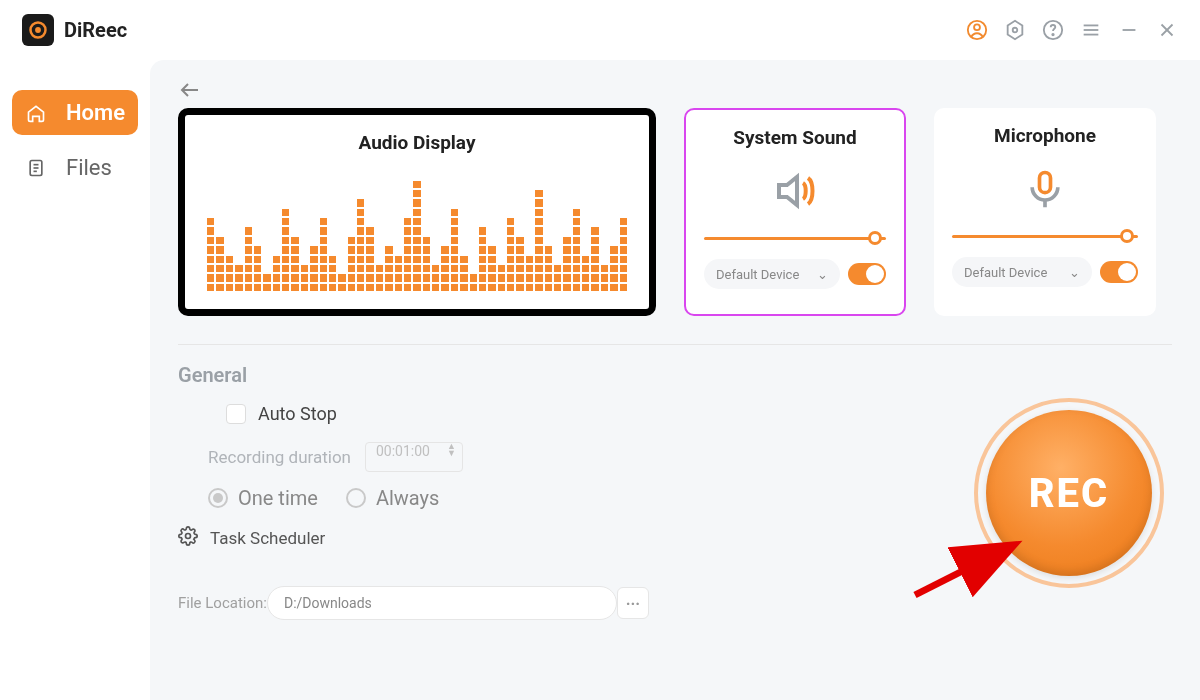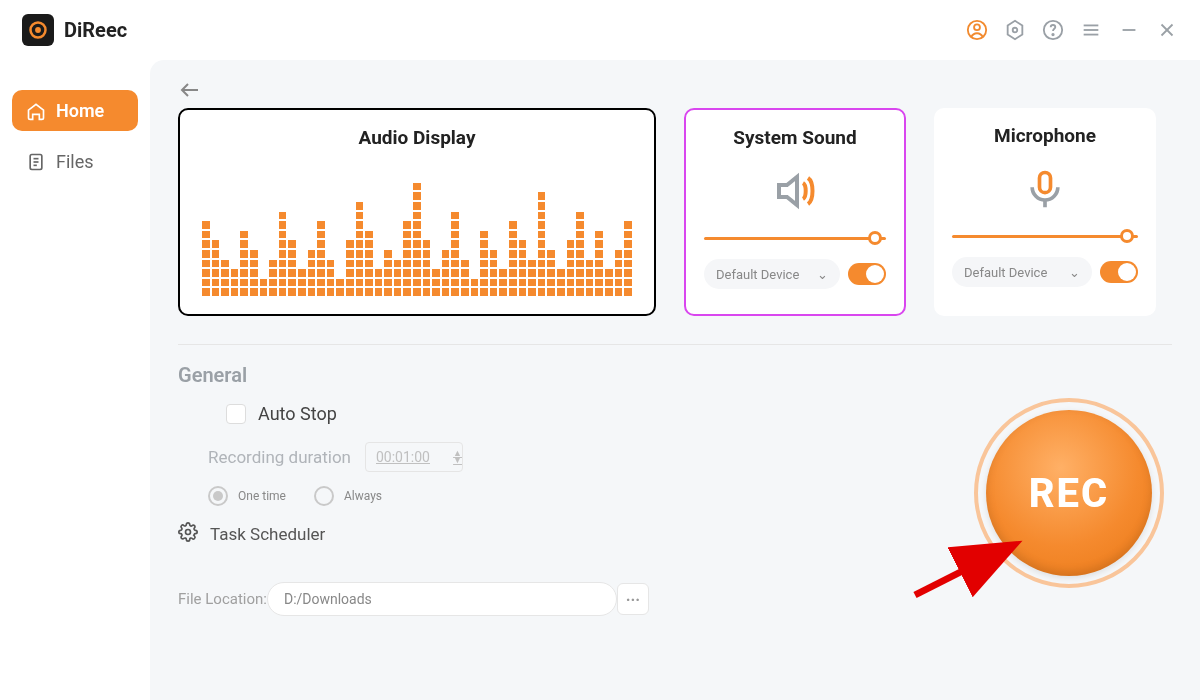--- a/index.html
+++ b/index.html
@@ -13,34 +13,34 @@
   .brand-name { font-weight: 700; font-size: 20px; color: #222; }
   .header-spacer { flex: 1; }
   .titlebar-icons { display: flex; align-items: center; gap: 16px; }
   .tb-icon { width: 22px; height: 22px; display: flex; align-items: center; justify-content: center; color: #9aa0a6; cursor: pointer; }
   .tb-icon svg { width: 22px; height: 22px; }
   .tb-icon.user { color: #f28a2e; }
 
   
   .body { flex: 1; display: flex; min-height: 0; }
   .sidebar { width: 150px; padding: 30px 12px 0 12px; display: flex; flex-direction: column; gap: 10px; }
-  .nav-item { display: flex; align-items: center; gap: 10px; padding: 10px 14px; border-radius: 10px; cursor: pointer; font-size: 18px; color: #666; }
+  .nav-item { display: flex; align-items: center; gap: 20px; padding: 10px 14px; border-radius: 10px; cursor: pointer; font-size: 22px; color: #666; }
   .nav-item.active { background: #f58a2e; color: #fff; font-weight: 600; }
   .nav-icon { width: 20px; height: 20px; display:flex; align-items:center; justify-content:center; }
 
   .main { flex: 1; background: #f5f7f9; border-top-left-radius: 14px; padding: 18px 28px 20px 28px; position: relative; overflow: hidden; }
 
   .back { width: 24px; height: 24px; color: #888; cursor: pointer; margin-bottom: 6px; }
 
   
   .cards { display: flex; gap: 28px; align-items: stretch; }
   .card { background: #fff; border-radius: 10px; padding: 16px 18px 18px 18px; }
   .card-title { font-size: 19px; font-weight: 700; color: #222; text-align: center; margin-bottom: 10px; }
 
-  .card.audio { width: 478px; height: 208px; border: 2px solid #000000; display:flex; flex-direction:column; }
+  .card.audio { width: 478px; height: 208px; border: 7px solid #000000; display:flex; flex-direction:column; }
   .card.small { width: 222px; height: 208px; position: relative; display:flex; flex-direction:column; align-items:center; }
   .card.small.active { border: 2px solid #d946ef; }
 
   
   .bars { flex:1; display: flex; align-items: flex-end; gap: 2px; padding: 0 4px; }
   .barcol { flex:1; display:flex; flex-direction:column-reverse; gap:2px; }
   .block { width:100%; aspect-ratio:1/1; background:#f58a2e; }
 
   
   .device-icon { height: 52px; display:flex; align-items:center; justify-content:center; color:#9aa0a6; margin-top: 6px; }
@@ -55,27 +55,27 @@
   
   .divider { height:1px; background:#e6e6e6; margin: 28px 0 18px 0; }
 
   
   .section-title { color:#9aa0a6; font-size:20px; font-weight:600; margin-bottom:16px; }
   .checkbox-row { display:flex; align-items:center; gap:12px; margin-bottom:18px;padding-left:48px; }
   .checkbox { width:20px; height:20px; border:1px solid #ddd; border-radius:4px; background:#fff; cursor:pointer; }
   .check-label { font-size:18px; color:#444; }
   .sub { margin-left:30px; display:flex; align-items:center; gap:14px; margin-bottom:14px; }
   .sub-muted { color:#b0b4b9; font-size:17px; }
-  .timebox { width:98px; height:30px; border:1px solid #e5e5e5; border-radius:4px; display:flex; align-items:center; justify-content:space-between; padding:0 0 0 10px; color:#c0c0c0; font-size:14px;text-decoration:underline; }
+  .timebox { width:98px; height:30px; border:1px solid #e5e5e5; border-radius:4px; display:flex; align-items:flex-start; justify-content:space-between; padding:0 6px 0 10px; color:#c0c0c0; font-size:14px; }
   .stepper { display:flex; flex-direction:column; line-height:7px; color:#c0c0c0; font-size:9px; }
   .radio-row { margin-left:30px; display:flex; gap:28px; align-items:center; }
   .radio { display:flex; align-items:center; gap:10px; cursor:pointer; }
   .radio-circle { width:20px; height:20px; border:2px solid #c9c9c9; border-radius:50%; display:flex; align-items:center; justify-content:center; }
   .radio.selected .radio-circle::after { content:""; width:10px; height:10px; background:#c9c9c9; border-radius:50%; }
-  .radio-label { font-size:12px; color:#888; }
+  .radio-label { font-size:20px; color:#888; }
 
   .task-row { display:flex; align-items:center; gap:12px; margin-top:16px; color:#555; font-size:17px; }
 
   .fileloc { display:flex; align-items:center; margin-top:36px; }
   .fileloc-label { font-size:15px; color:#a0a0a0; }
   .fileloc-input { flex:0 0 350px; height:34px; border:1px solid #e6e6e6; border-radius:17px; padding:0 16px; font-size:14px; color:#888; background:#fff; display:flex; align-items:center; }
   .dots { width:32px; height:32px; border:1px solid #e6e6e6; border-radius:6px; display:flex; align-items:center; justify-content:center; color:#999; font-weight:700; cursor:pointer; background:#fff; }
 
   
   .rec-wrap { position:absolute; right:36px; bottom:112px; width:190px; height:190px; }

